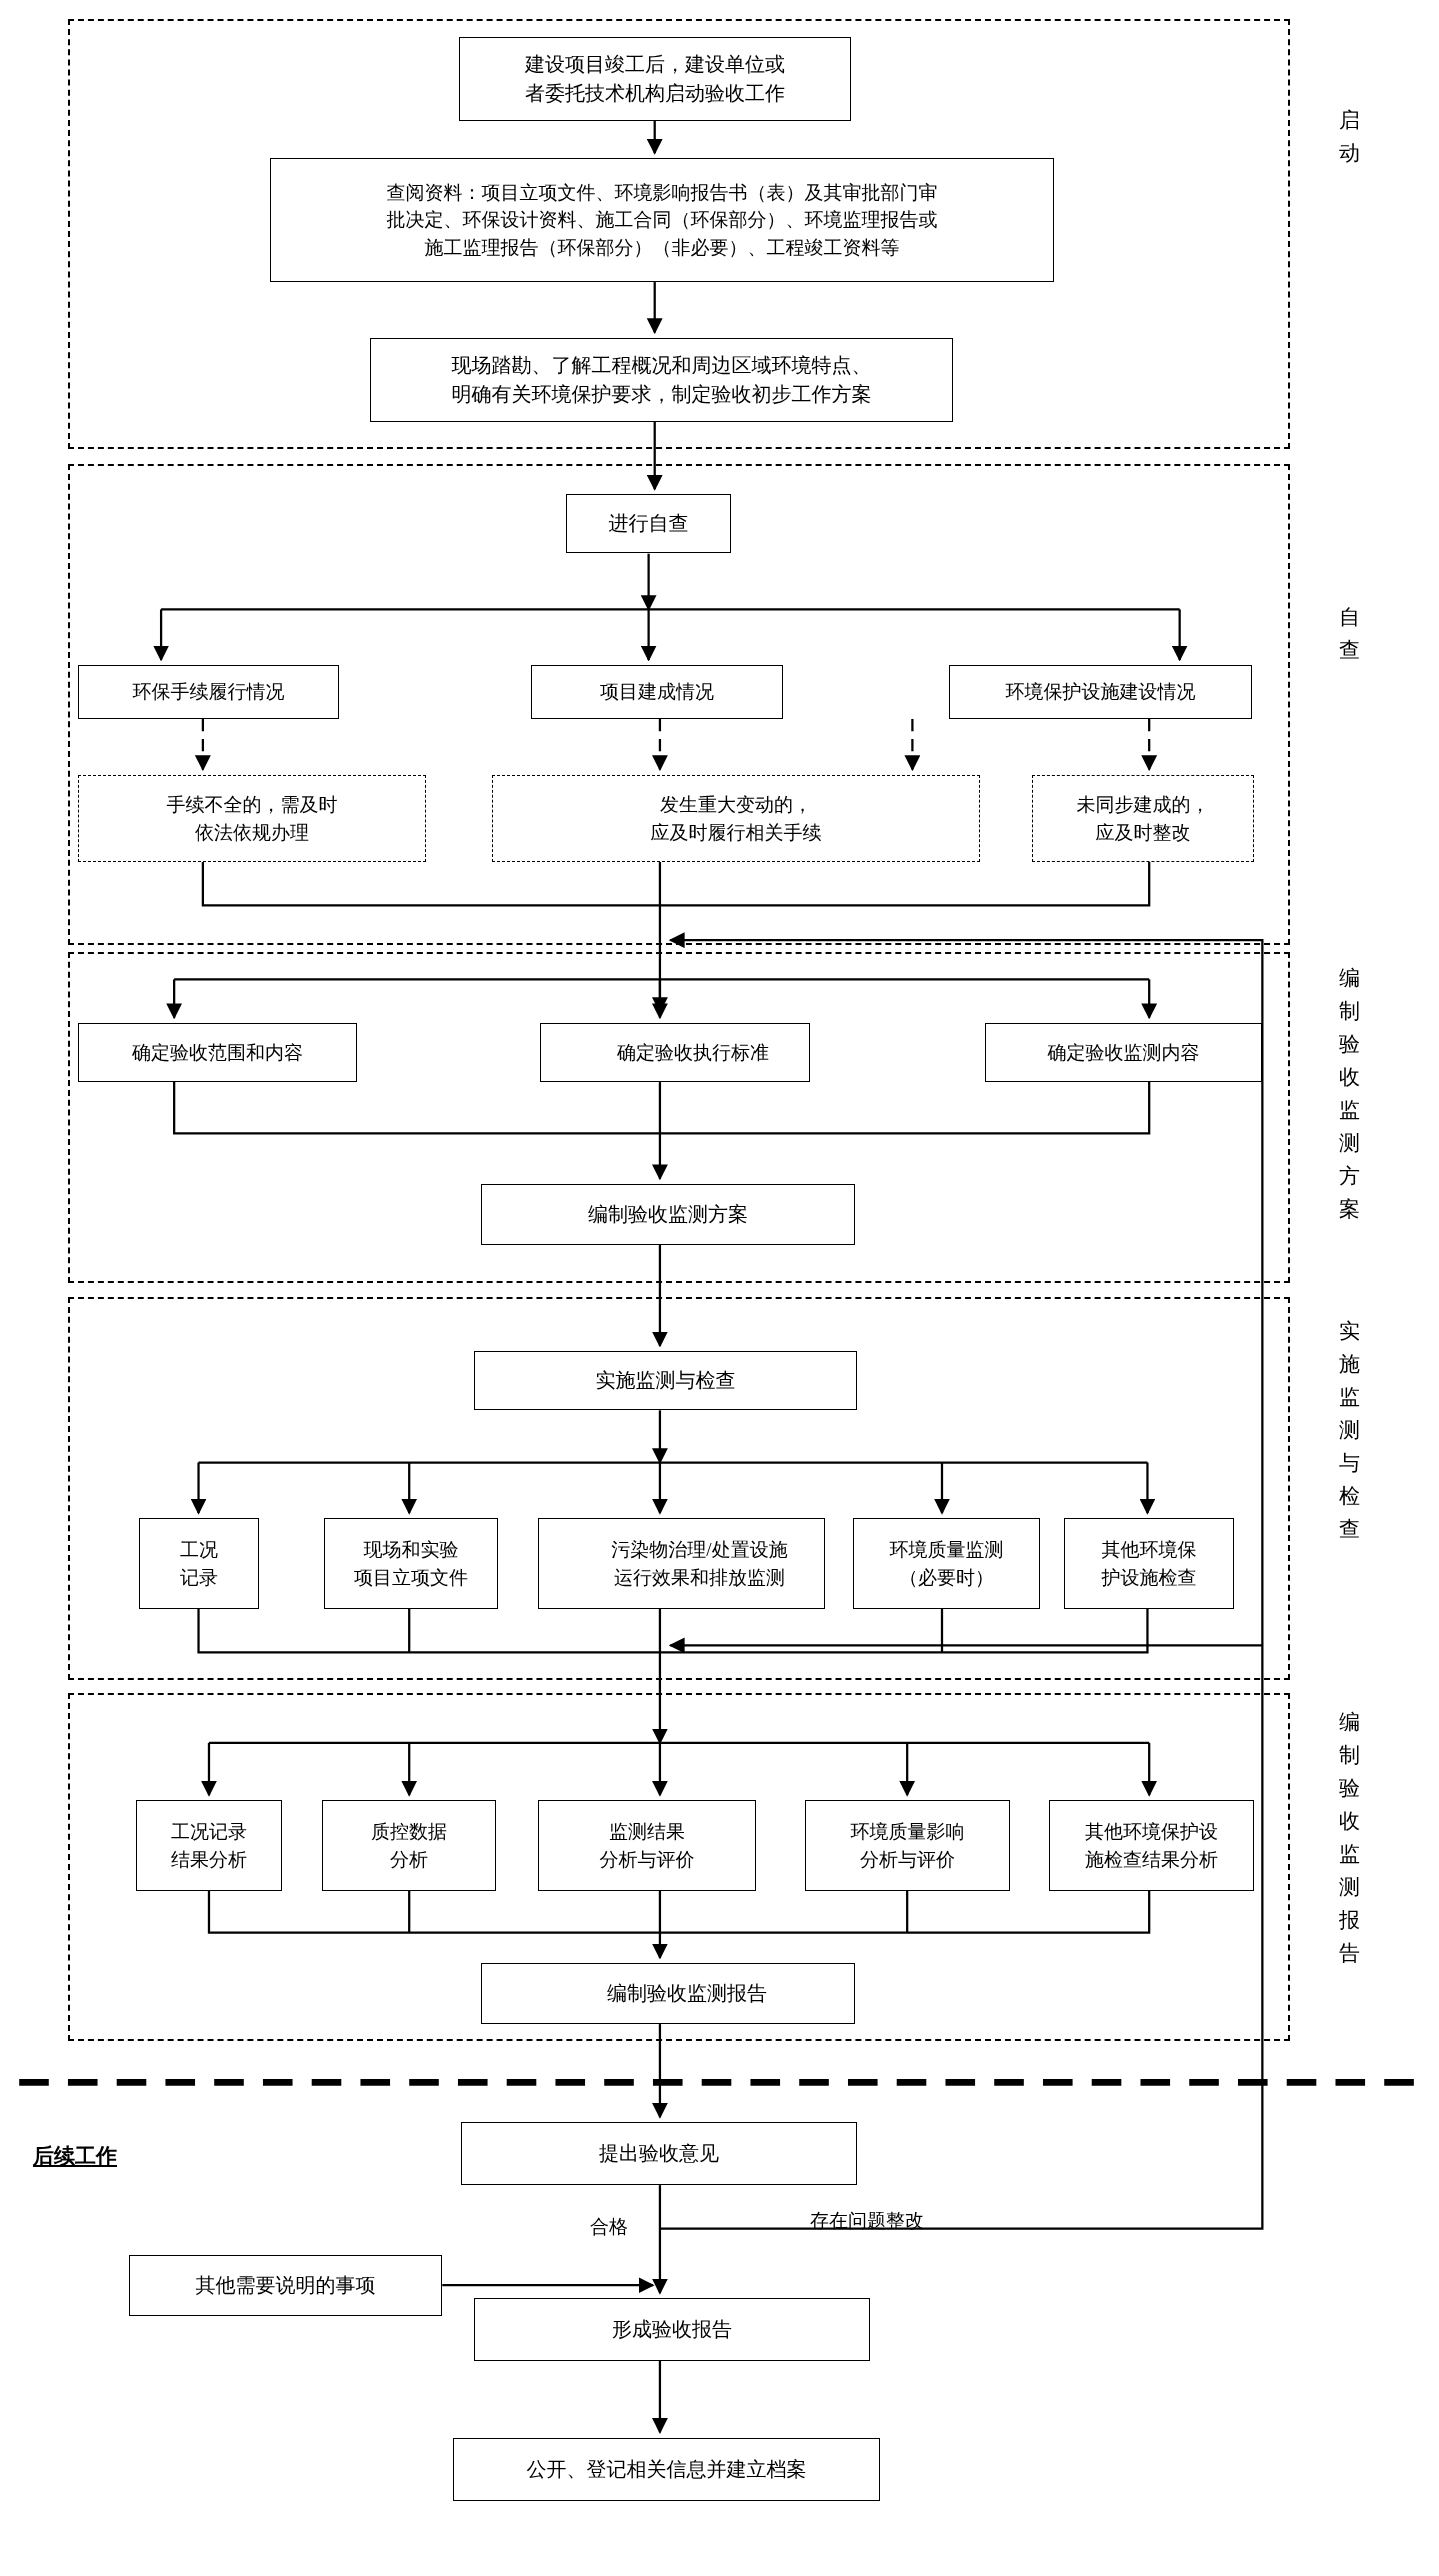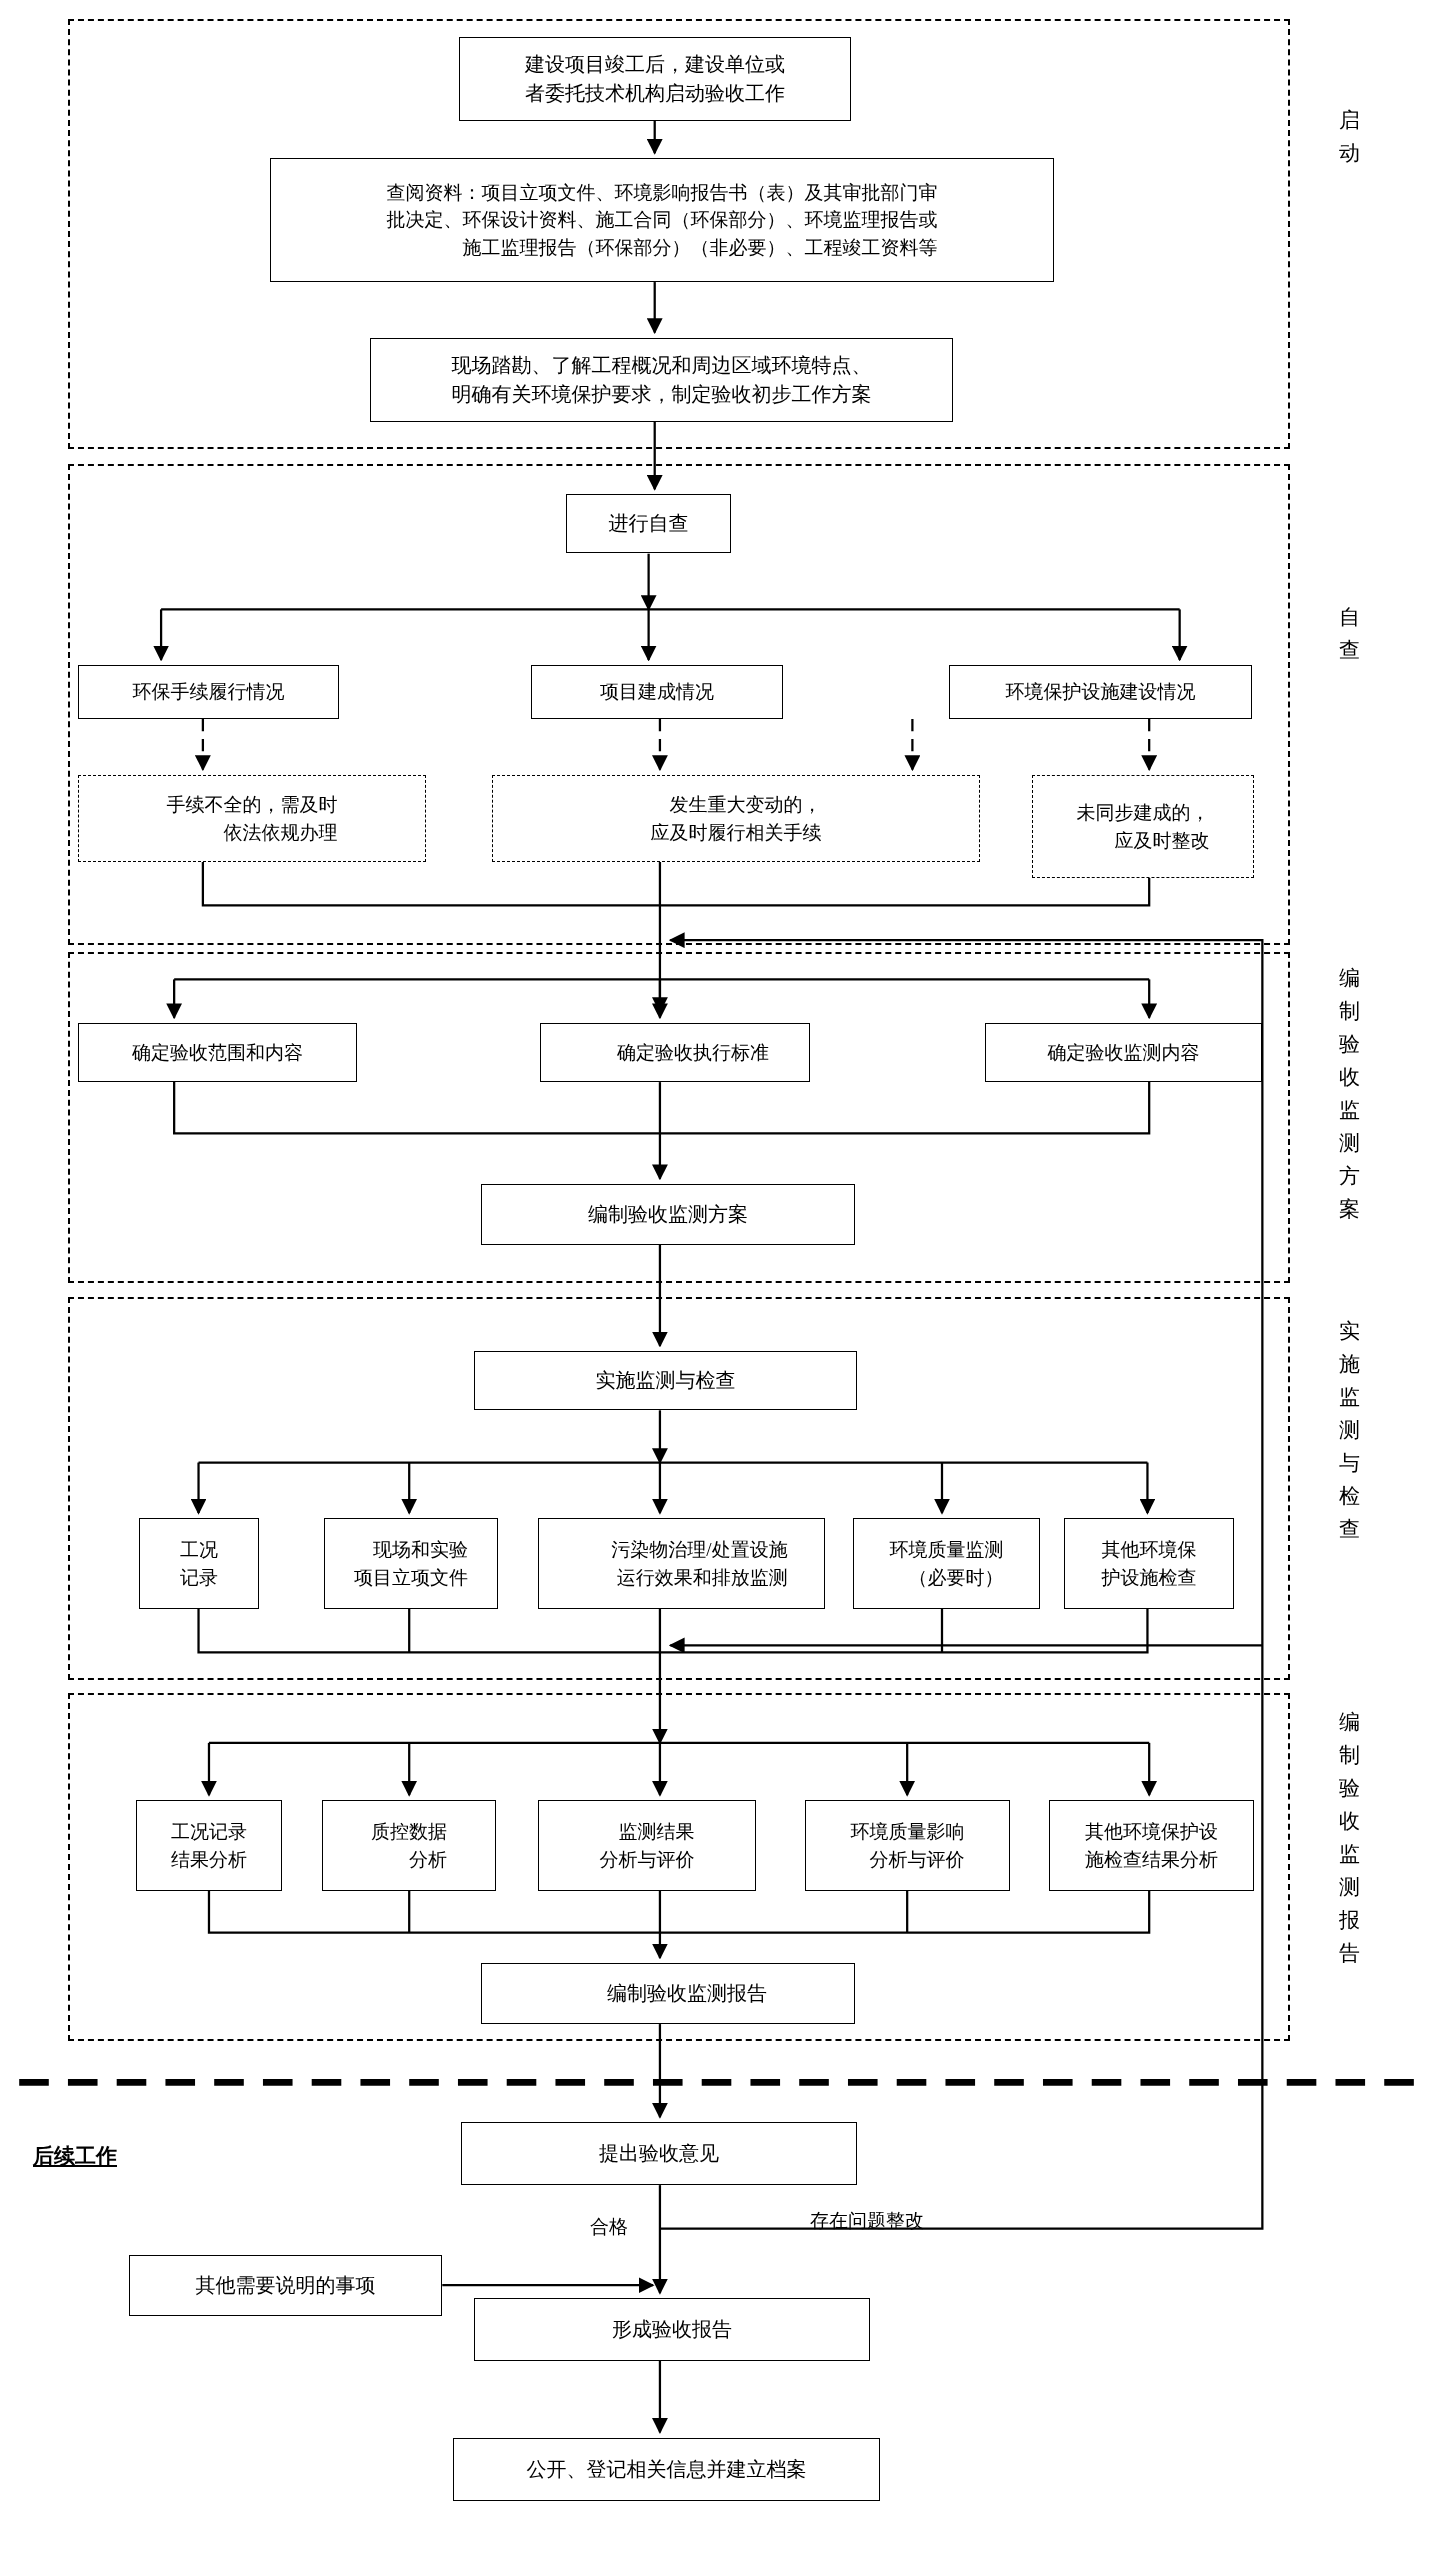--- a/index.html
+++ b/index.html
@@ -1,20 +1,20 @@
 <!DOCTYPE html>
 <html style="font-size:14px"><head>
 <meta charset="utf-8">
 <style>
   html,body{margin:0;padding:0;background:#ffffff;}
   body{font-family:"Liberation Serif","DejaVu Serif",serif;}
   #page{position:relative;width:1440px;height:2576px;overflow:hidden;background:#fff;}
   #sheet{position:absolute;inset:0;}
   .node{position:absolute;border:1.7px solid #000;background:#fff;
-        display:flex;align-items:center;justify-content:center;text-align:right;
+        display:flex;align-items:center;justify-content:center;text-align:center;
         box-sizing:border-box;line-height:1.45;color:#000;}
   .node.dashdot{border:1.7px dashed #000;}
   .node .txt{display:block;padding:0 7px;white-space:pre-line;}
   .sectionlabel{position:absolute;text-align:center;color:#000;line-height:1.22;
         writing-mode:horizontal-tb;font-weight:400;}
   .edgelabel{position:absolute;color:#000;white-space:nowrap;}
   .phaselabel{position:absolute;color:#000;font-weight:bold;white-space:nowrap;}
   svg.lines{position:absolute;left:0;top:0;width:1440px;height:2576px;overflow:visible;}
 </style>
 </head>
@@ -182,21 +182,21 @@
           <span class="txt">环境保护设施建设情况</span>
         </div>
         <div class="node dashdot" style="left: 78px; top: 775px; width: 348px; height: 87px; font-size: 19px;">
           <span class="txt">手续不全的，需及时
 依法依规办理</span>
         </div>
         <div class="node dashdot" style="left: 492px; top: 775px; width: 488px; height: 87px; font-size: 19px;">
           <span class="txt">发生重大变动的，
 应及时履行相关手续</span>
         </div>
-        <div class="node dashdot" style="left: 1032px; top: 775px; width: 222px; height: 103px; font-size: 19px;">
+        <div class="node dashdot" style="left: 1032px; top: 775px; width: 222px; height: 87px; font-size: 19px;">
           <span class="txt">未同步建成的，
 应及时整改</span>
         </div>
         <div class="node" style="left: 78px; top: 1023px; width: 279px; height: 59px; font-size: 19px;">
           <span class="txt">确定验收范围和内容</span>
         </div>
         <div class="node" style="left: 540px; top: 1023px; width: 270px; height: 59px; font-size: 19px; padding-left: 36px;">
           <span class="txt">确定验收执行标准</span>
         </div>
         <div class="node" style="left: 977px; top: 1023px; width: 277px; height: 59px; font-size: 19px; margin-left: 8px;">

